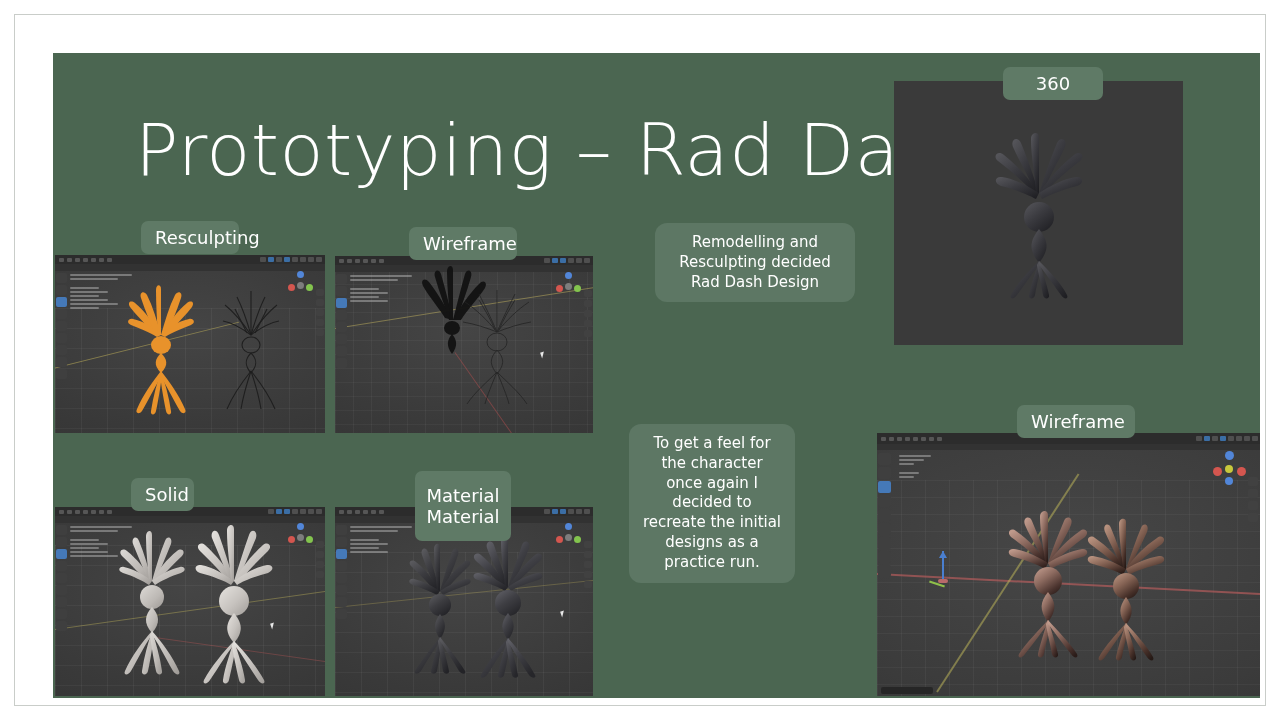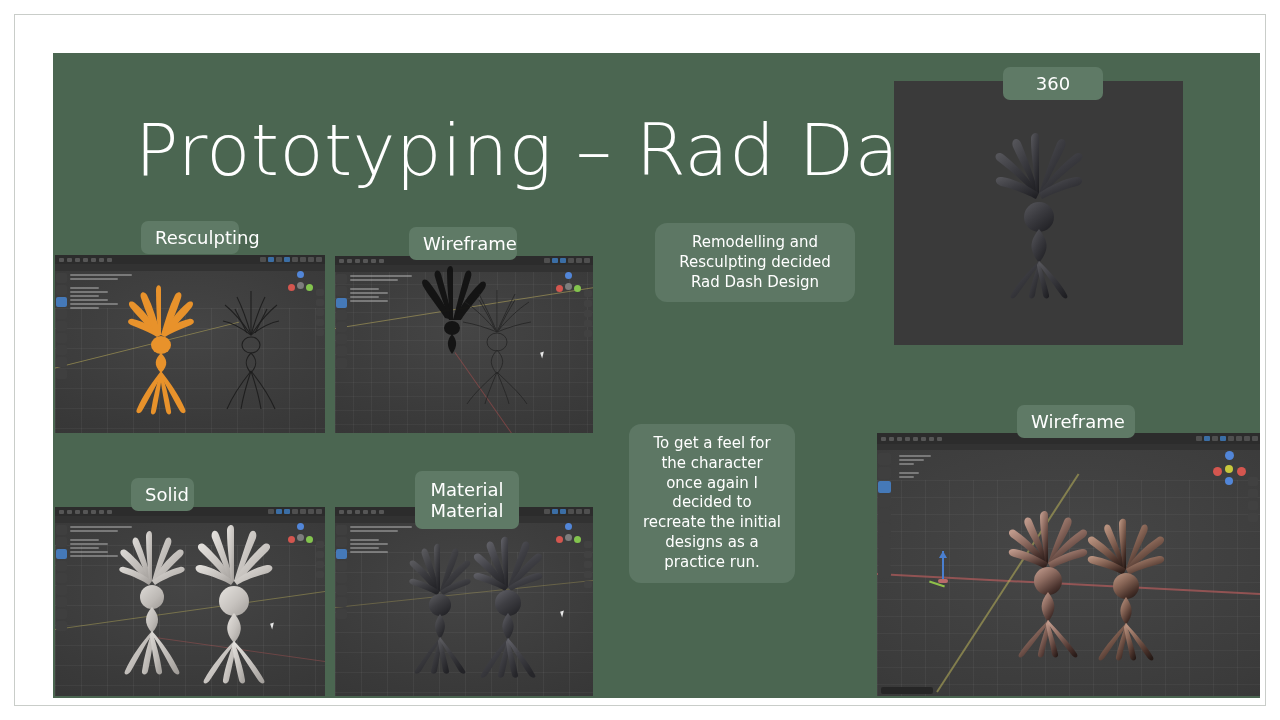--- a/index.html
+++ b/index.html
@@ -766,21 +766,21 @@
         </div>
         <div class="vp-status"></div>
       </div>
 
       <div class="chip" style="left:88px; top:168px; width:98px;">Resculpting</div>
 
       <div class="chip" style="left:356px; top:174px; width:108px;">Wireframe</div>
 
       <div class="chip" style="left:78px; top:425px; width:63px;">Solid</div>
 
-      <div class="chip" style="left:362px; top:418px; width:104px; padding:8px 10px;">
+      <div class="chip" style="left:362px; top:418px; width:96px; padding:14px 10px;">
         <div>Material</div>
         <div>Material</div>
       </div>
 
       <div class="chip" style="left:950px; top:14px; width:100px;">360</div>
 
       <div class="chip" style="left:964px; top:352px; width:118px;">Wireframe</div>
 
       <div class="callout" style="left:602px; top:170px; width:200px;">Remodelling and Resculpting decided Rad Dash Design</div>
 

